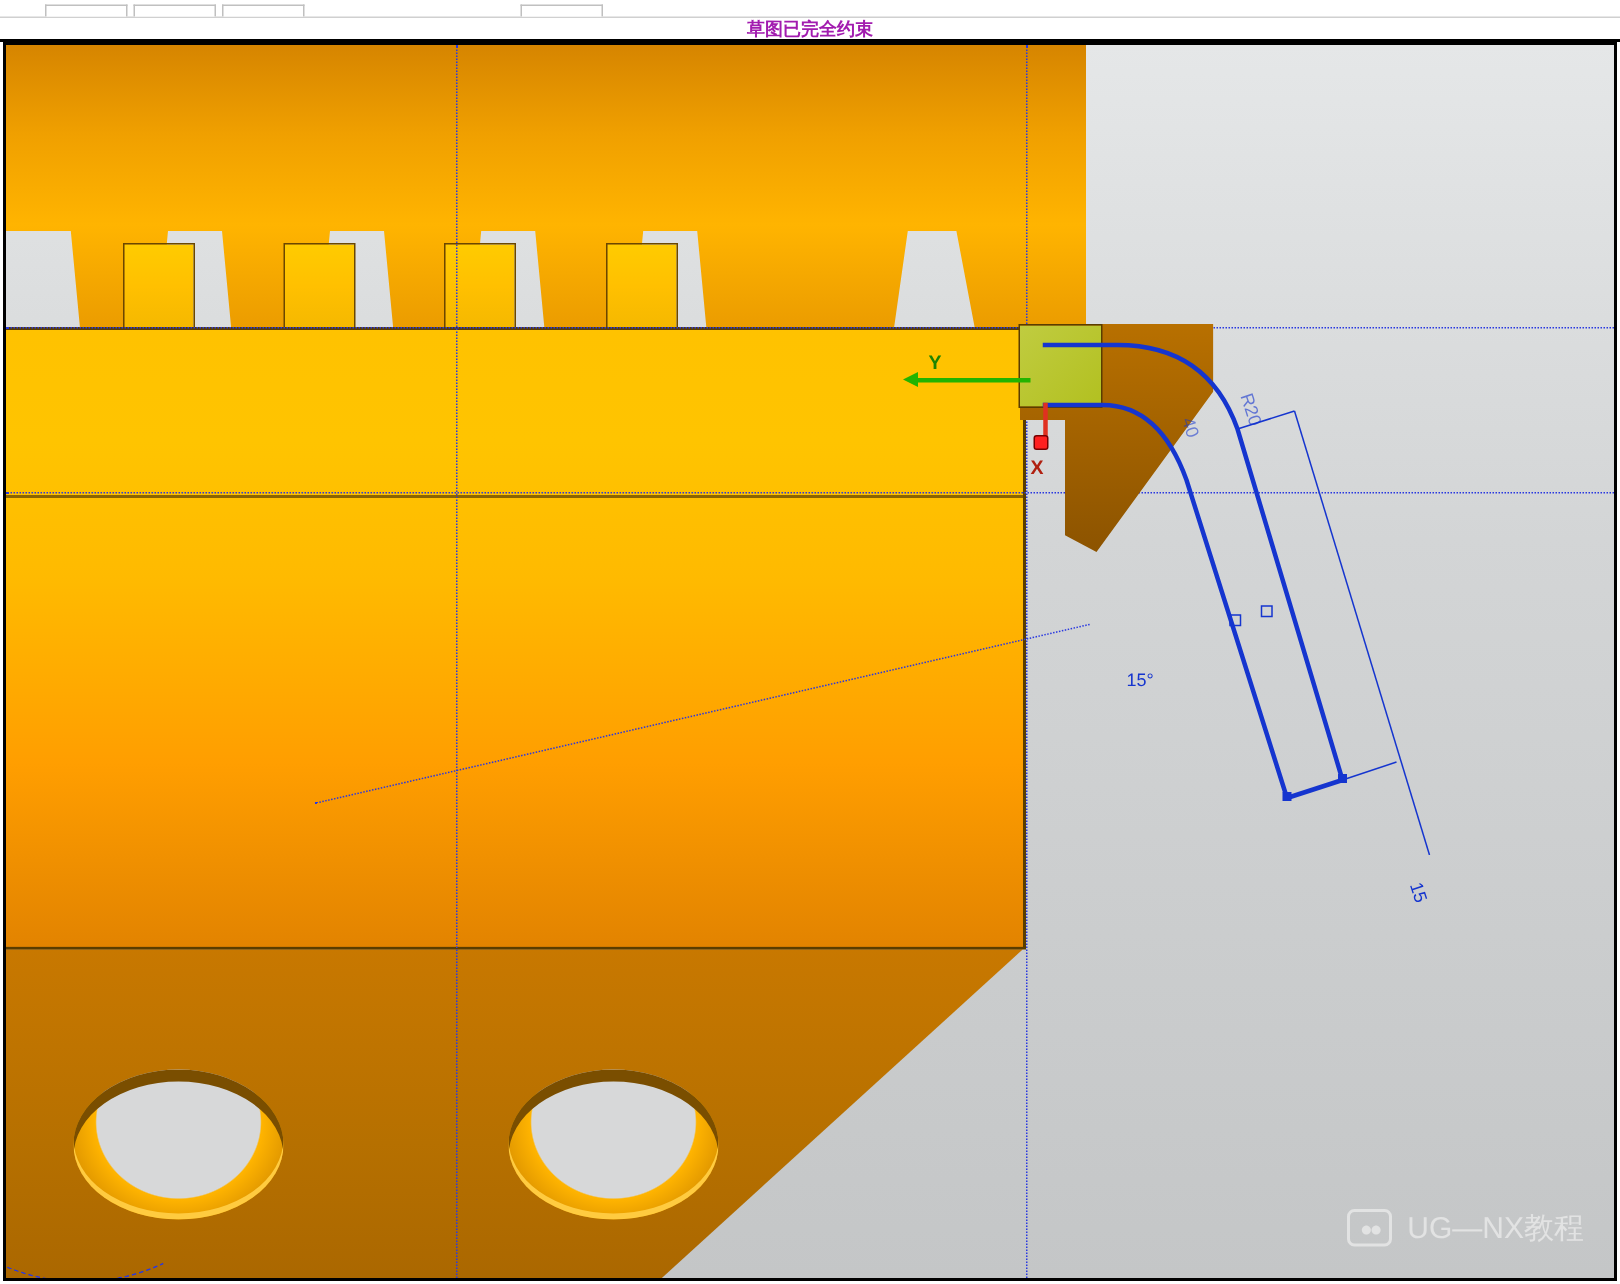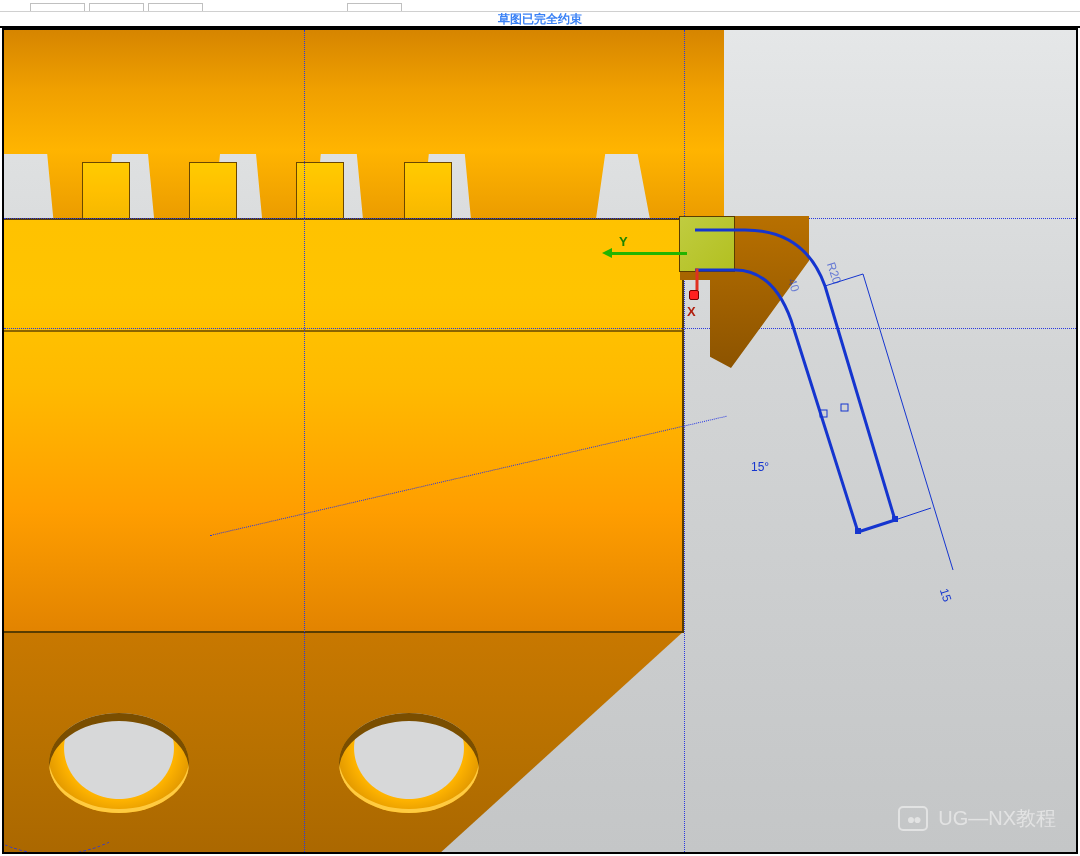--- a/index.html
+++ b/index.html
@@ -27,21 +27,21 @@
     background: #fff;
   }
   
   .status-strip {
     height: 16px;
     background: #fff;
     border-bottom: 2px solid #000;
     text-align: center;
     font-size: 12px;
     font-weight: 700;
-    color: #3b82f6;
+    color: #a21caf;
     line-height: 14px;
     position: relative;
   }
   
   .viewport {
     position: absolute;
     left: 2px; right: 2px; top: 28px; bottom: 2px;
     background: linear-gradient(180deg, #e5e7e8 0%, #d3d5d6 40%, #c4c6c7 100%);
     border: 2px solid #000;
     overflow: hidden;
@@ -210,21 +210,21 @@
         <line x1="130" y1="66" x2="168" y2="54" stroke="#1535cf" stroke-width="1"></line>
         <line x1="168" y1="54" x2="258" y2="350" stroke="#1535cf" stroke-width="1"></line>
         <line x1="218" y1="70" x2="236" y2="288" stroke="#1535cf" stroke-width="1" opacity="0"></line>
 
         <rect x="160" y="308" width="6" height="6" fill="#1535cf"></rect>
         <rect x="197" y="296" width="6" height="6" fill="#1535cf"></rect>
         <rect x="125" y="190" width="7" height="7" fill="none" stroke="#1535cf"></rect>
         <rect x="146" y="184" width="7" height="7" fill="none" stroke="#1535cf"></rect>
       </svg>
 
-      <span class="dim-text" style="left:92px; top:244px;">15°</span>
+      <span class="dim-text" style="left:92px; top:230px;">15°</span>
       <span class="dim-text" style="left:280px; top:372px; transform:rotate(72deg);">15</span>
       <span class="dim-text" style="left:164px; top:50px; transform:rotate(72deg); opacity:.6;">R20</span>
       <span class="dim-text" style="left:128px; top:62px; transform:rotate(72deg); opacity:.55;">40</span>
 
       <div class="axis-y" style="left:-52px; top:36px;"></div>
       <span class="axis-label" style="left:-40px; top:18px;">Y</span>
       <div class="axis-x" style="left:27px; top:62px; transform:rotate(90deg);"></div>
       <span class="axis-label" style="left:28px; top:88px; color:#b02010;">X</span>
       <div class="axis-origin" style="left:30px; top:74px;"></div>
     </div>

